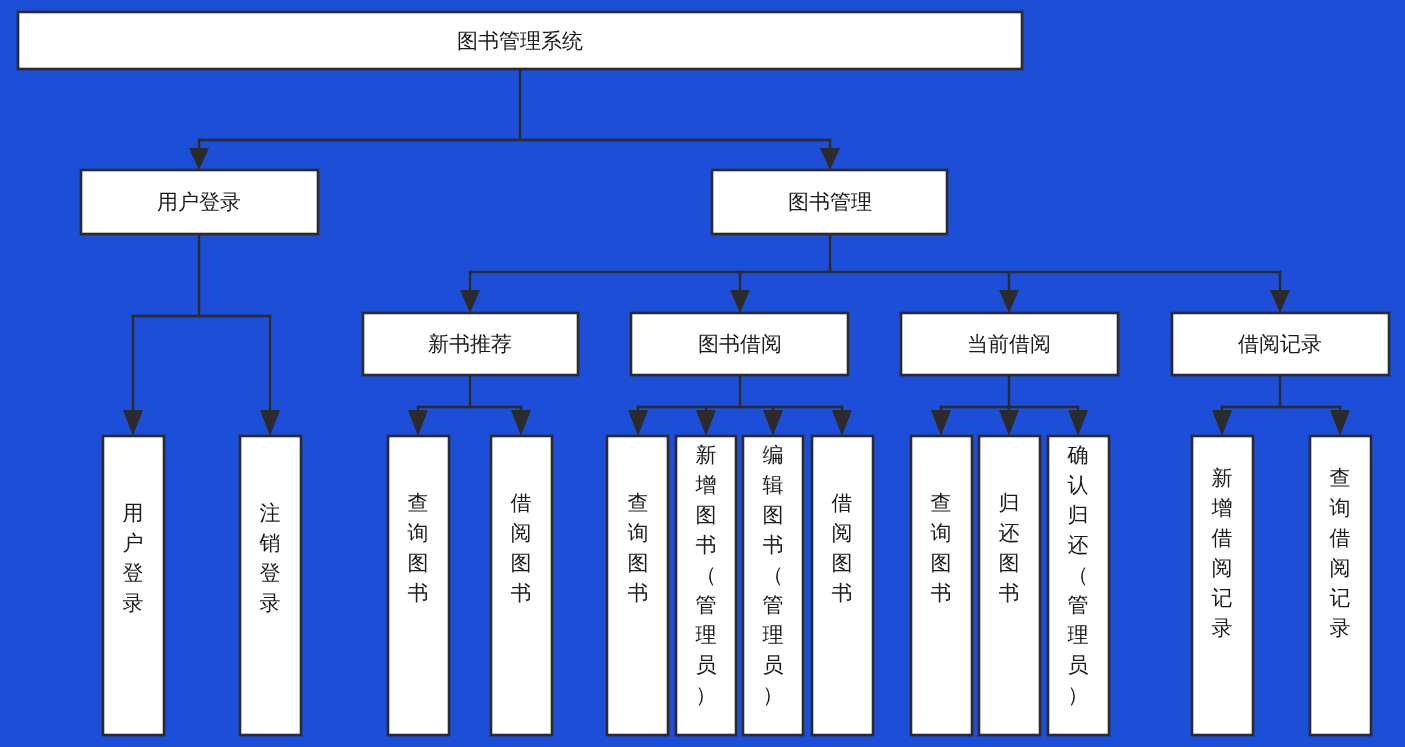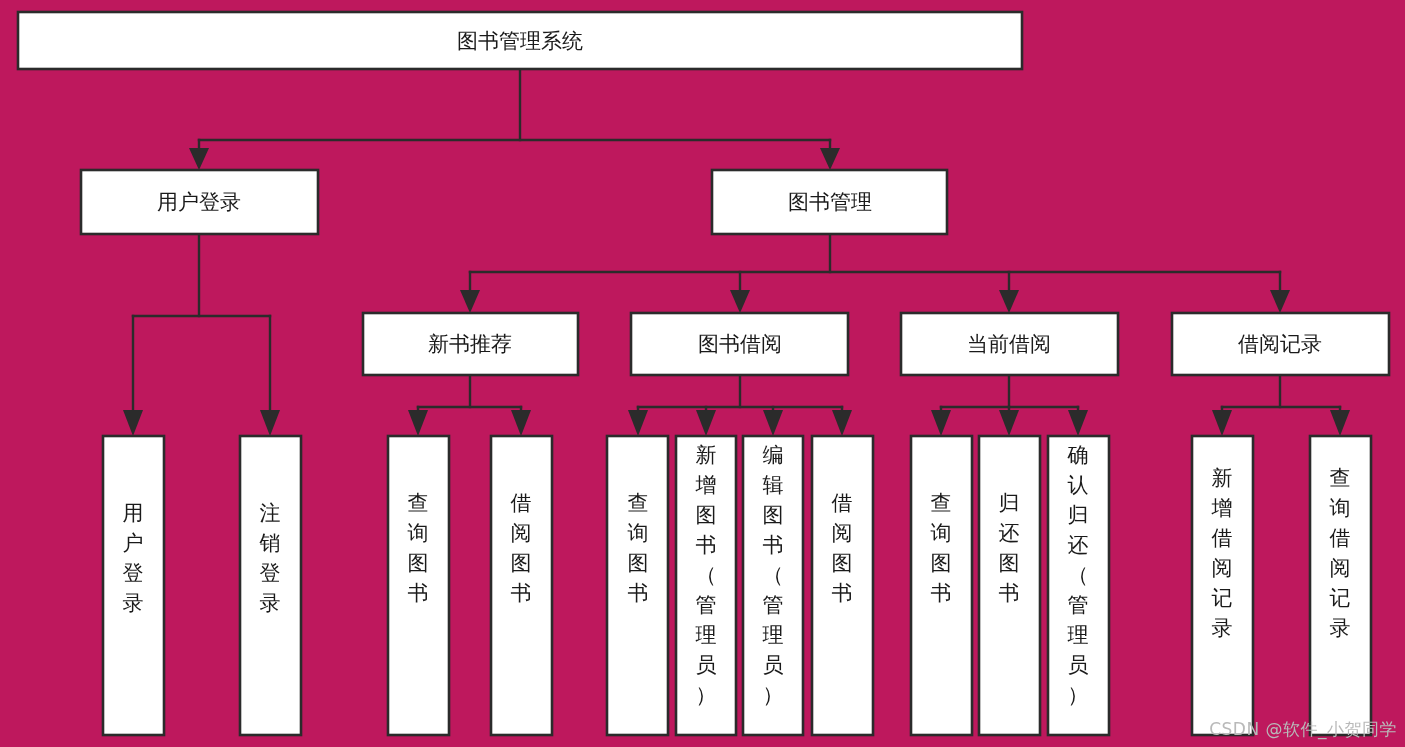--- a/index.html
+++ b/index.html
@@ -10,21 +10,21 @@
   body {
     width: 1405px;
     height: 747px;
     font-family: "DejaVu Sans", "Liberation Sans", sans-serif;
     overflow: hidden;
   }
   #diagram-root {
     position: relative;
     width: 1405px;
     height: 747px;
-    background: #be185d;
+    background: #1d4ed8;
   }
   svg#flowchart {
     position: absolute;
     top: 0;
     left: 0;
     width: 1405px;
     height: 747px;
     display: block;
   }
   .node-box {
@@ -219,14 +219,13 @@
       <rect class="node-box" x="1192" y="436" width="61" height="299"></rect>
       <text class="node-label-vertical" x="1222" y="485"><tspan x="1222" dy="0">新</tspan><tspan x="1222" dy="30">增</tspan><tspan x="1222" dy="30">借</tspan><tspan x="1222" dy="30">阅</tspan><tspan x="1222" dy="30">记</tspan><tspan x="1222" dy="30">录</tspan></text>
     </g>
     <g>
       <rect class="node-box" x="1310" y="436" width="61" height="299"></rect>
       <text class="node-label-vertical" x="1340" y="485"><tspan x="1340" dy="0">查</tspan><tspan x="1340" dy="30">询</tspan><tspan x="1340" dy="30">借</tspan><tspan x="1340" dy="30">阅</tspan><tspan x="1340" dy="30">记</tspan><tspan x="1340" dy="30">录</tspan></text>
     </g>
 
   </svg>
 
-  <div class="watermark">CSDN @软件_小贺同学</div>
 </div>
 
 </body></html>

